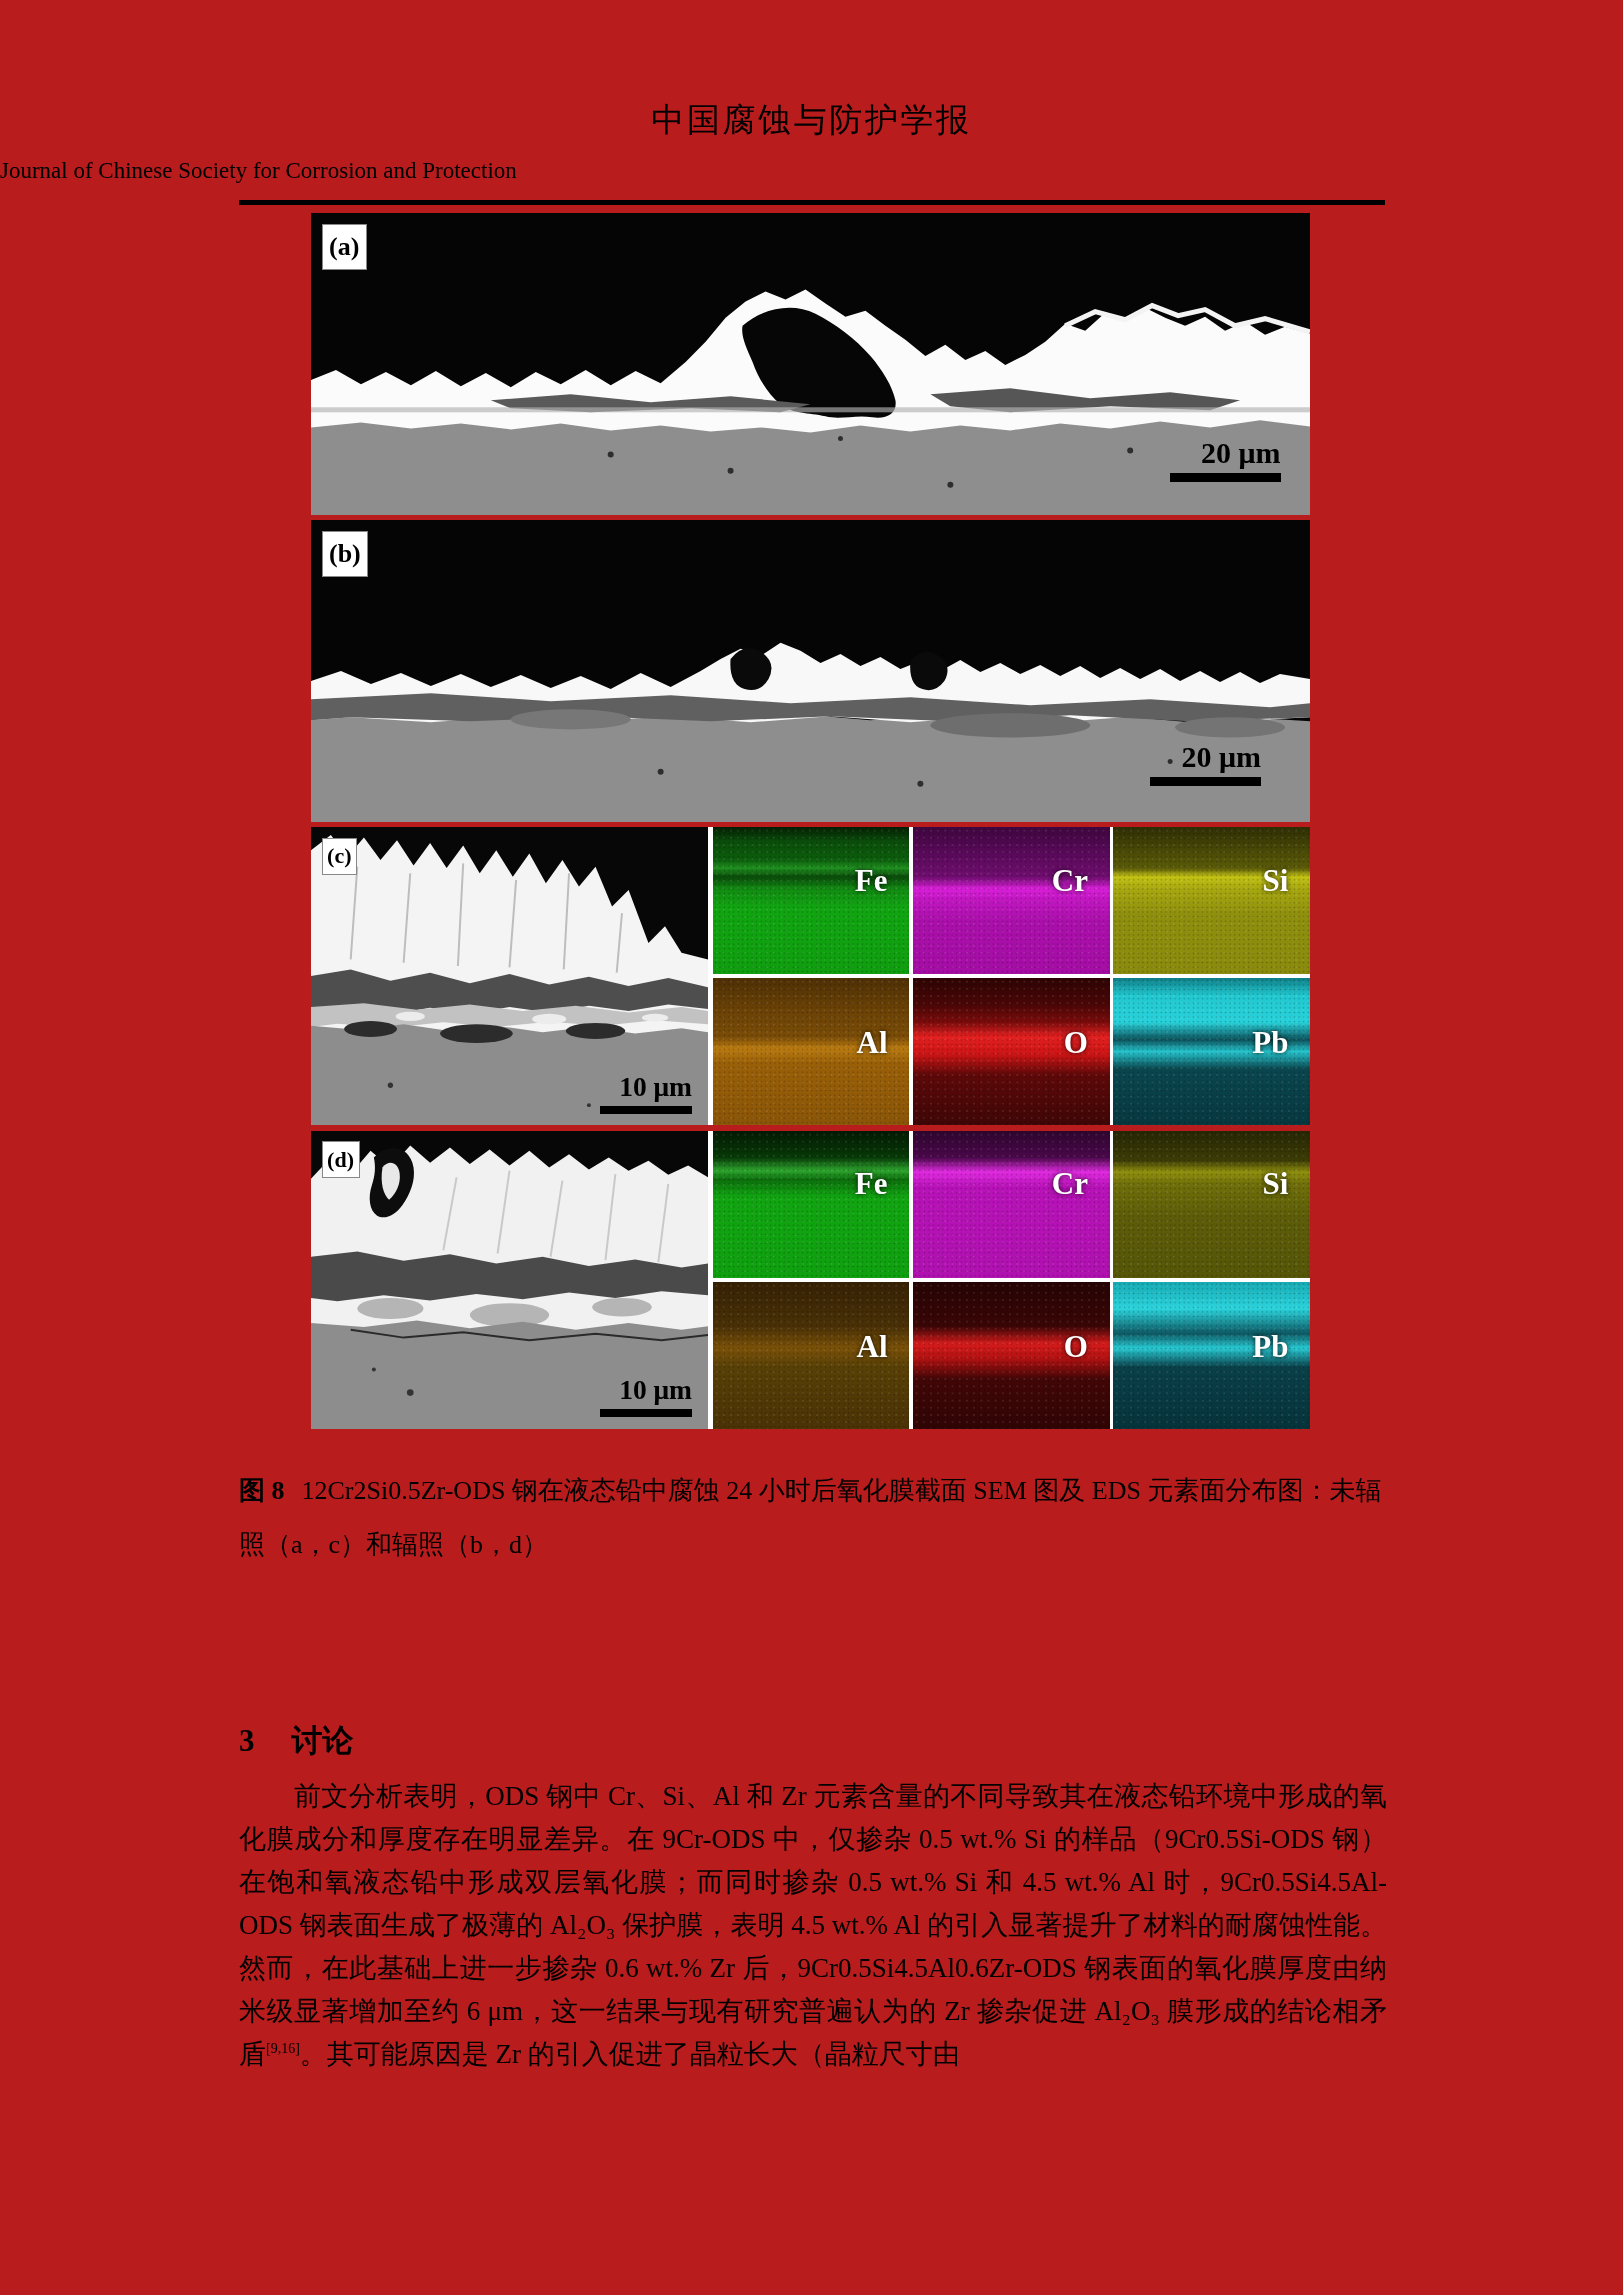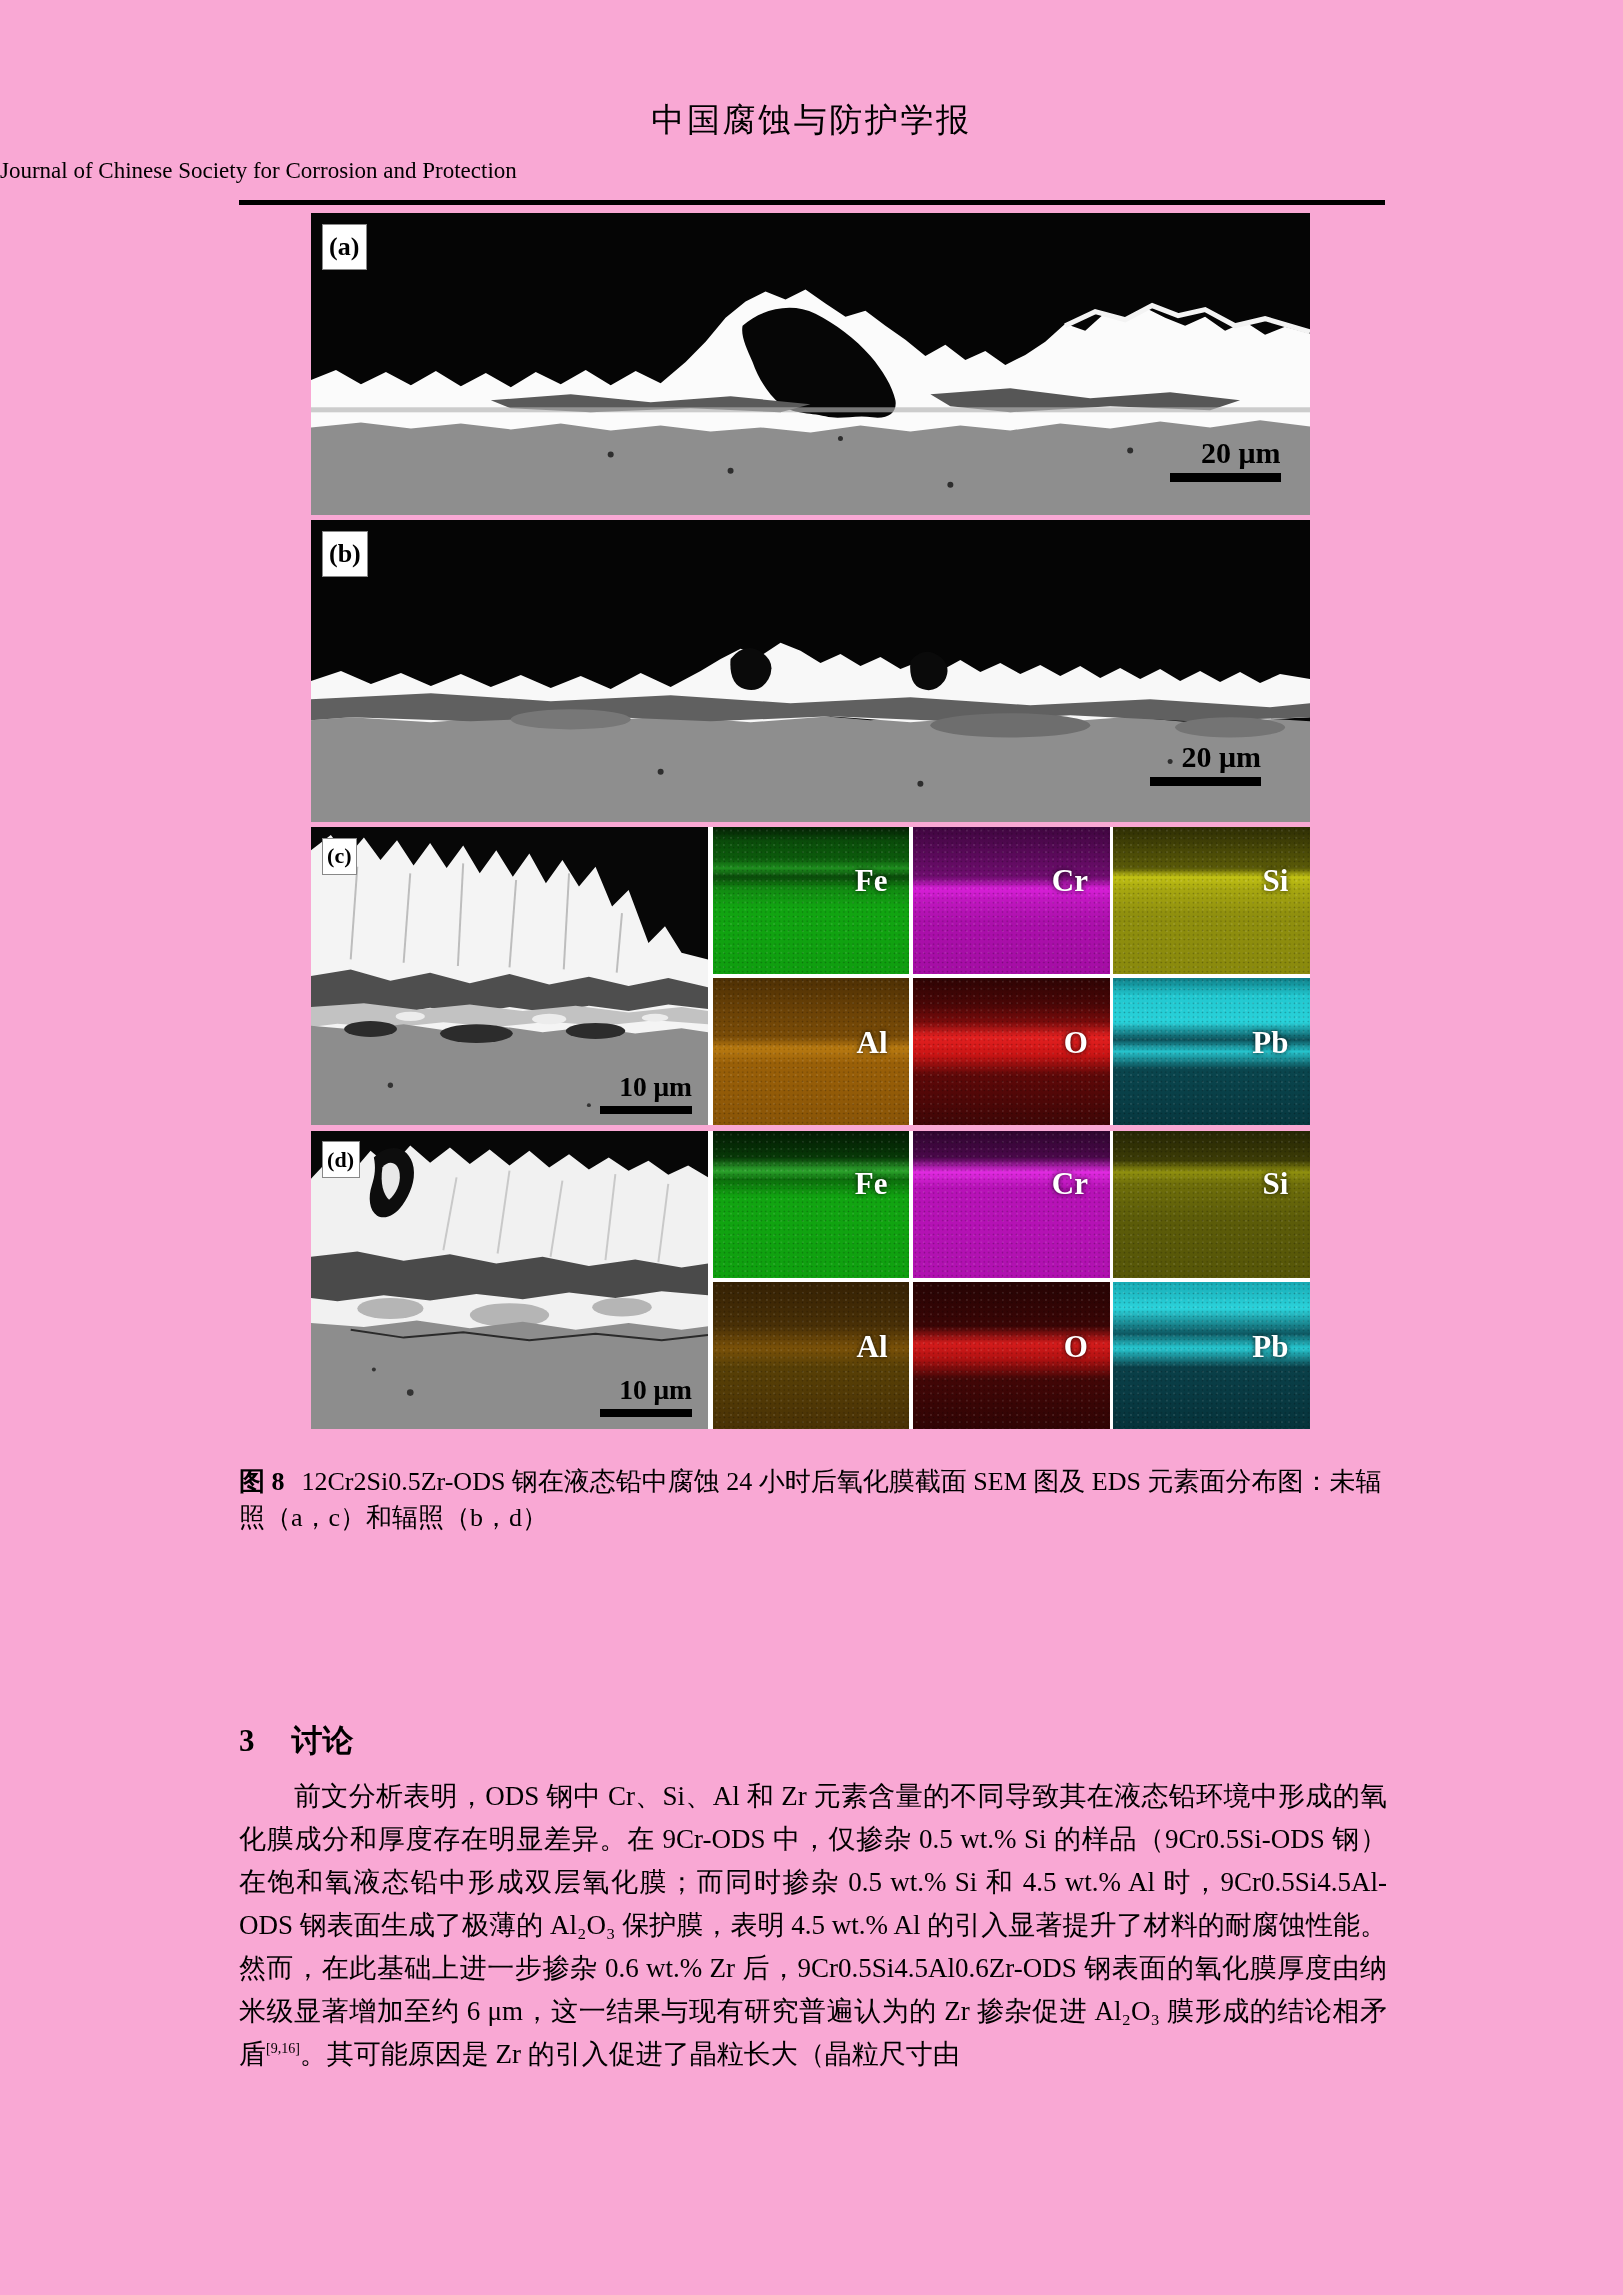--- a/index.html
+++ b/index.html
@@ -1,17 +1,17 @@
 <!DOCTYPE html>
 <html style="font-size:10.5px"><head>
 <meta charset="utf-8">
 <style>
   html,body{margin:0;padding:0;background:#ffffff;}
   .page{
-    position:relative;width:1623px;height:2295px;background:#f9a8d4;
+    position:relative;width:1623px;height:2295px;background:#b91c1c;
     font-family:"Liberation Serif","DejaVu Serif",serif;color:#000;overflow:hidden;
   }
   
   .hdr-zh{position:absolute;top:98px;left:0;width:100%;text-align:center;
     font-size:33px;letter-spacing:2.6px;}
   .hdr-en{position:absolute;top:158px;left:0;width:100%;font-size:23px;}
   .hdr-rule{position:absolute;top:200px;left:239px;width:1146px;height:4.6px;background:#000;}
 
   
   .figure{position:absolute;left:311px;top:213px;width:999px;}
@@ -54,21 +54,21 @@
   .scale{position:absolute;z-index:3;text-align:right;color:#000;font-weight:bold;}
   .scale .txt{font-size:30px;line-height:1;display:block;margin-bottom:5.2px;}
   .scale .bar{display:block;height:9.2px;background:#000;width:111px;margin:0 auto;}
   .scale.sa{right:29.4px;bottom:33px;}
   .scale.sb{right:49px;bottom:36px;}
   .scale.sc{right:16px;bottom:11.8px;}
   .scale.sc .txt{font-size:27.5px;}
   .scale.sc .bar{width:92px;height:7.9px;}
 
   
-  .cap-zh{position:absolute;left:239px;top:1464px;width:1149px;font-size:26px;line-height:36px;}
+  .cap-zh{position:absolute;left:239px;top:1464px;width:1149px;font-size:26px;line-height:54px;}
   .cap-zh .b{font-weight:bold;margin-right:17px;}
   .cap-en{position:absolute;left:239px;top:1573px;width:1149px;font-size:25.5px;line-height:54px;}
   .cap-en .lbl{margin-right:14.4px;}
   .sec-head{position:absolute;left:239px;top:1720px;font-size:31px;font-weight:bold;}
   .sec-head .num{margin-right:37px;}
   .body-par{position:absolute;left:239px;top:1775px;width:1148px;font-size:27px;line-height:43px;
     text-align:justify;text-indent:55px;}
   .body-par sup{font-size:14px;line-height:0;}
 </style>
 </head>

